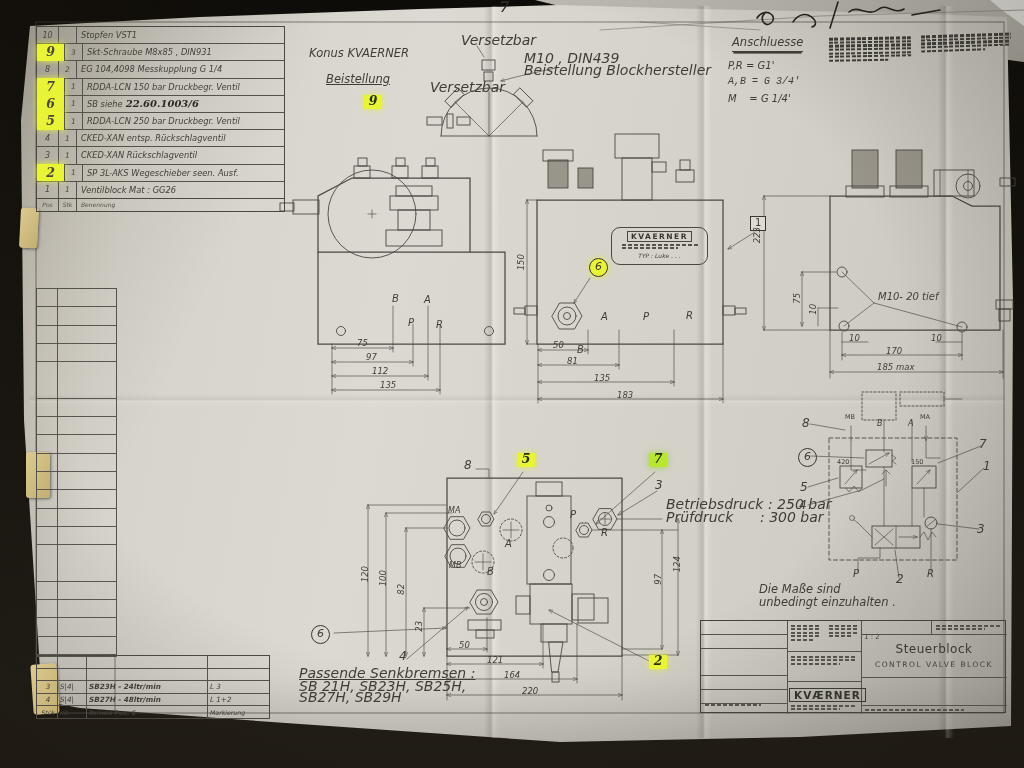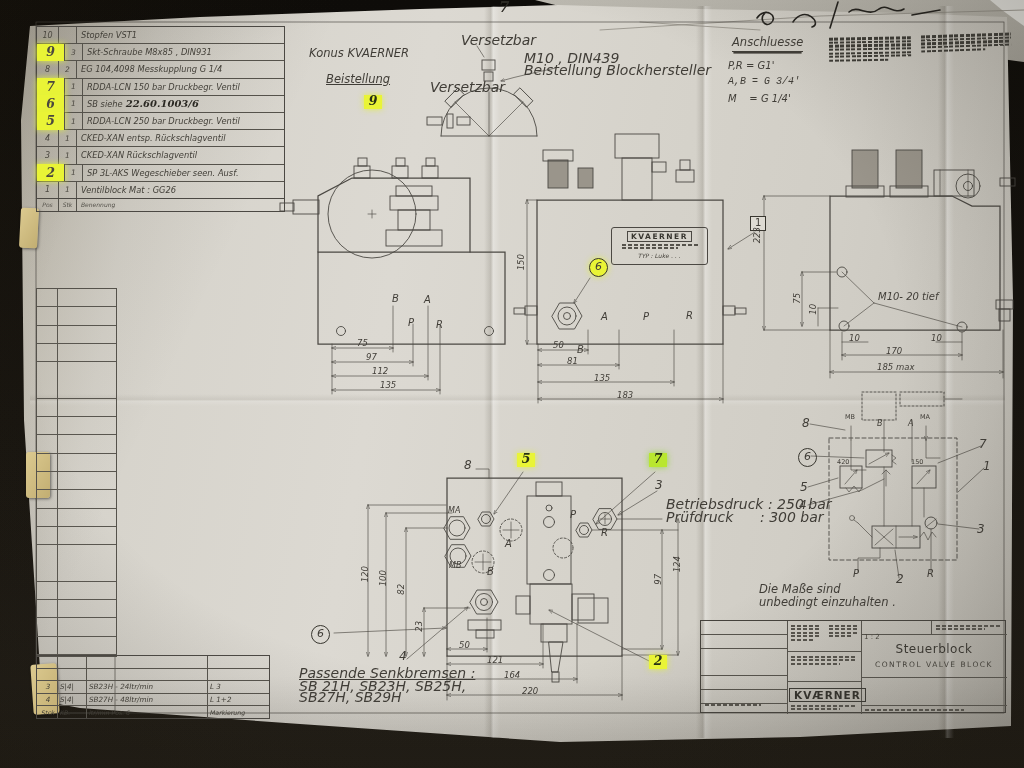--- a/index.html
+++ b/index.html
@@ -78,26 +78,26 @@
                  linear-gradient(90deg,transparent 20px,#59564f 20px,#59564f 21px,transparent 21px);}
   
   #flowtable{position:absolute;left:36px;top:655px;width:232px;border:1px solid #4b4843;z-index:25;}
   .ftrow{display:flex;height:11.6px;border-bottom:.8px solid #55524b;align-items:center;}
   .ftrow:last-child{border-bottom:none;}
   .ftrow span{font-size:7.2px;font-style:italic;color:#413e37;white-space:nowrap;overflow:hidden;
       border-right:.8px solid #55524b;height:100%;display:flex;align-items:center;padding-left:2px;}
   .ftrow span:last-child{border-right:none;}
   .ftc0{width:18px;flex:none;justify-content:center;}
   .ftc1{width:26px;flex:none;}
-  .ftc2{width:118px;flex:none;}
+  .ftc2{width:118px;flex:none;font-weight:bold;}
   .ftc3{flex:1;text-align:right;}
   .ftfoot span{font-size:6.2px;}
   
   #nameplate{position:absolute;left:611px;top:227px;width:97px;height:38px;border:1.1px solid #4b4843;
-      border-radius:3px;z-index:25;display:flex;flex-direction:column;align-items:center;padding-top:3px;box-sizing:border-box;}
+      border-radius:9px;z-index:25;display:flex;flex-direction:column;align-items:center;padding-top:3px;box-sizing:border-box;}
   #npbrand{font-size:7.5px;font-weight:700;letter-spacing:1.5px;color:#37352f;border:1px solid #4b4843;padding:0 3px;}
   #nptyp{font-size:6px;font-style:italic;color:#45423b;margin-top:1px;}
   
   .microtext{overflow:hidden;}
   .mline{height:2px;margin:1.6px 2px;background:repeating-linear-gradient(90deg,#56534c 0 4px,transparent 4px 6px);}
   .stamp{position:absolute;z-index:25;}
   .stamp .mline{background:repeating-linear-gradient(90deg,#3c3a34 0 4px,transparent 4px 5.6px);height:2.4px;margin:1.2px 1px;}
   
   #titleblock{position:absolute;left:700px;top:620px;width:306px;height:93px;border:1.3px solid #45423c;z-index:25;box-sizing:border-box;}
   .tbabs{position:absolute;box-sizing:border-box;}

